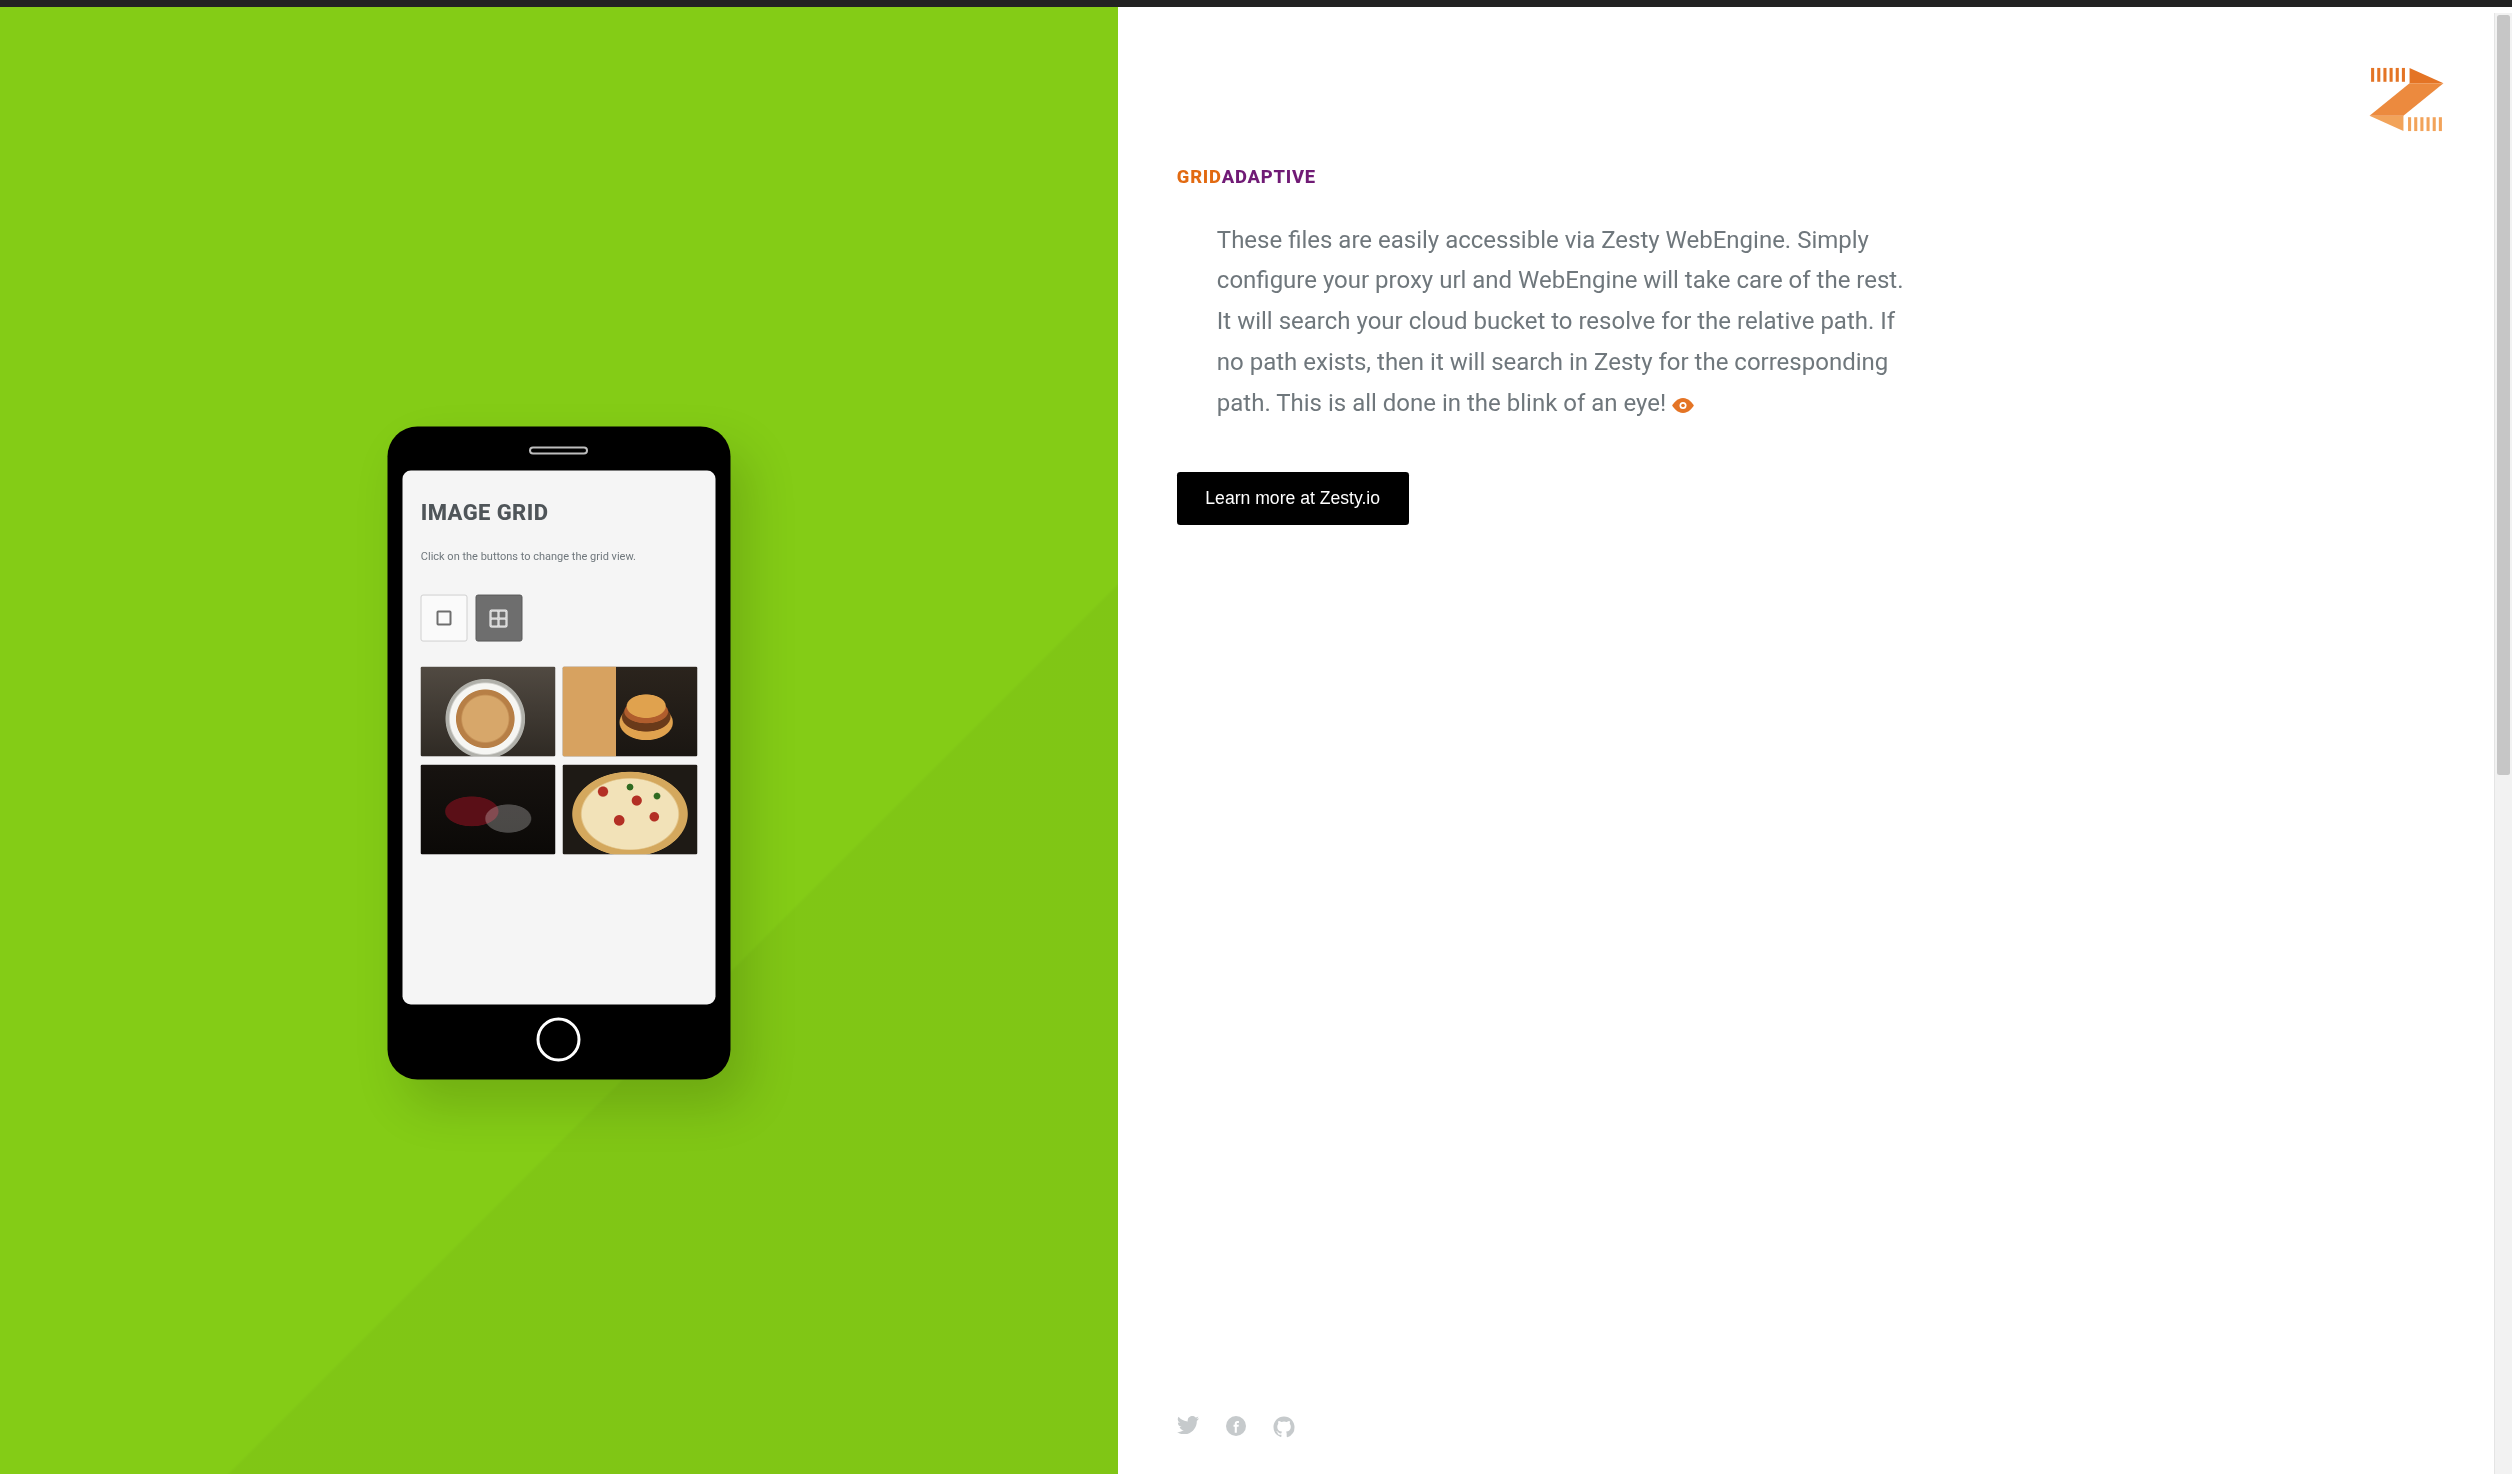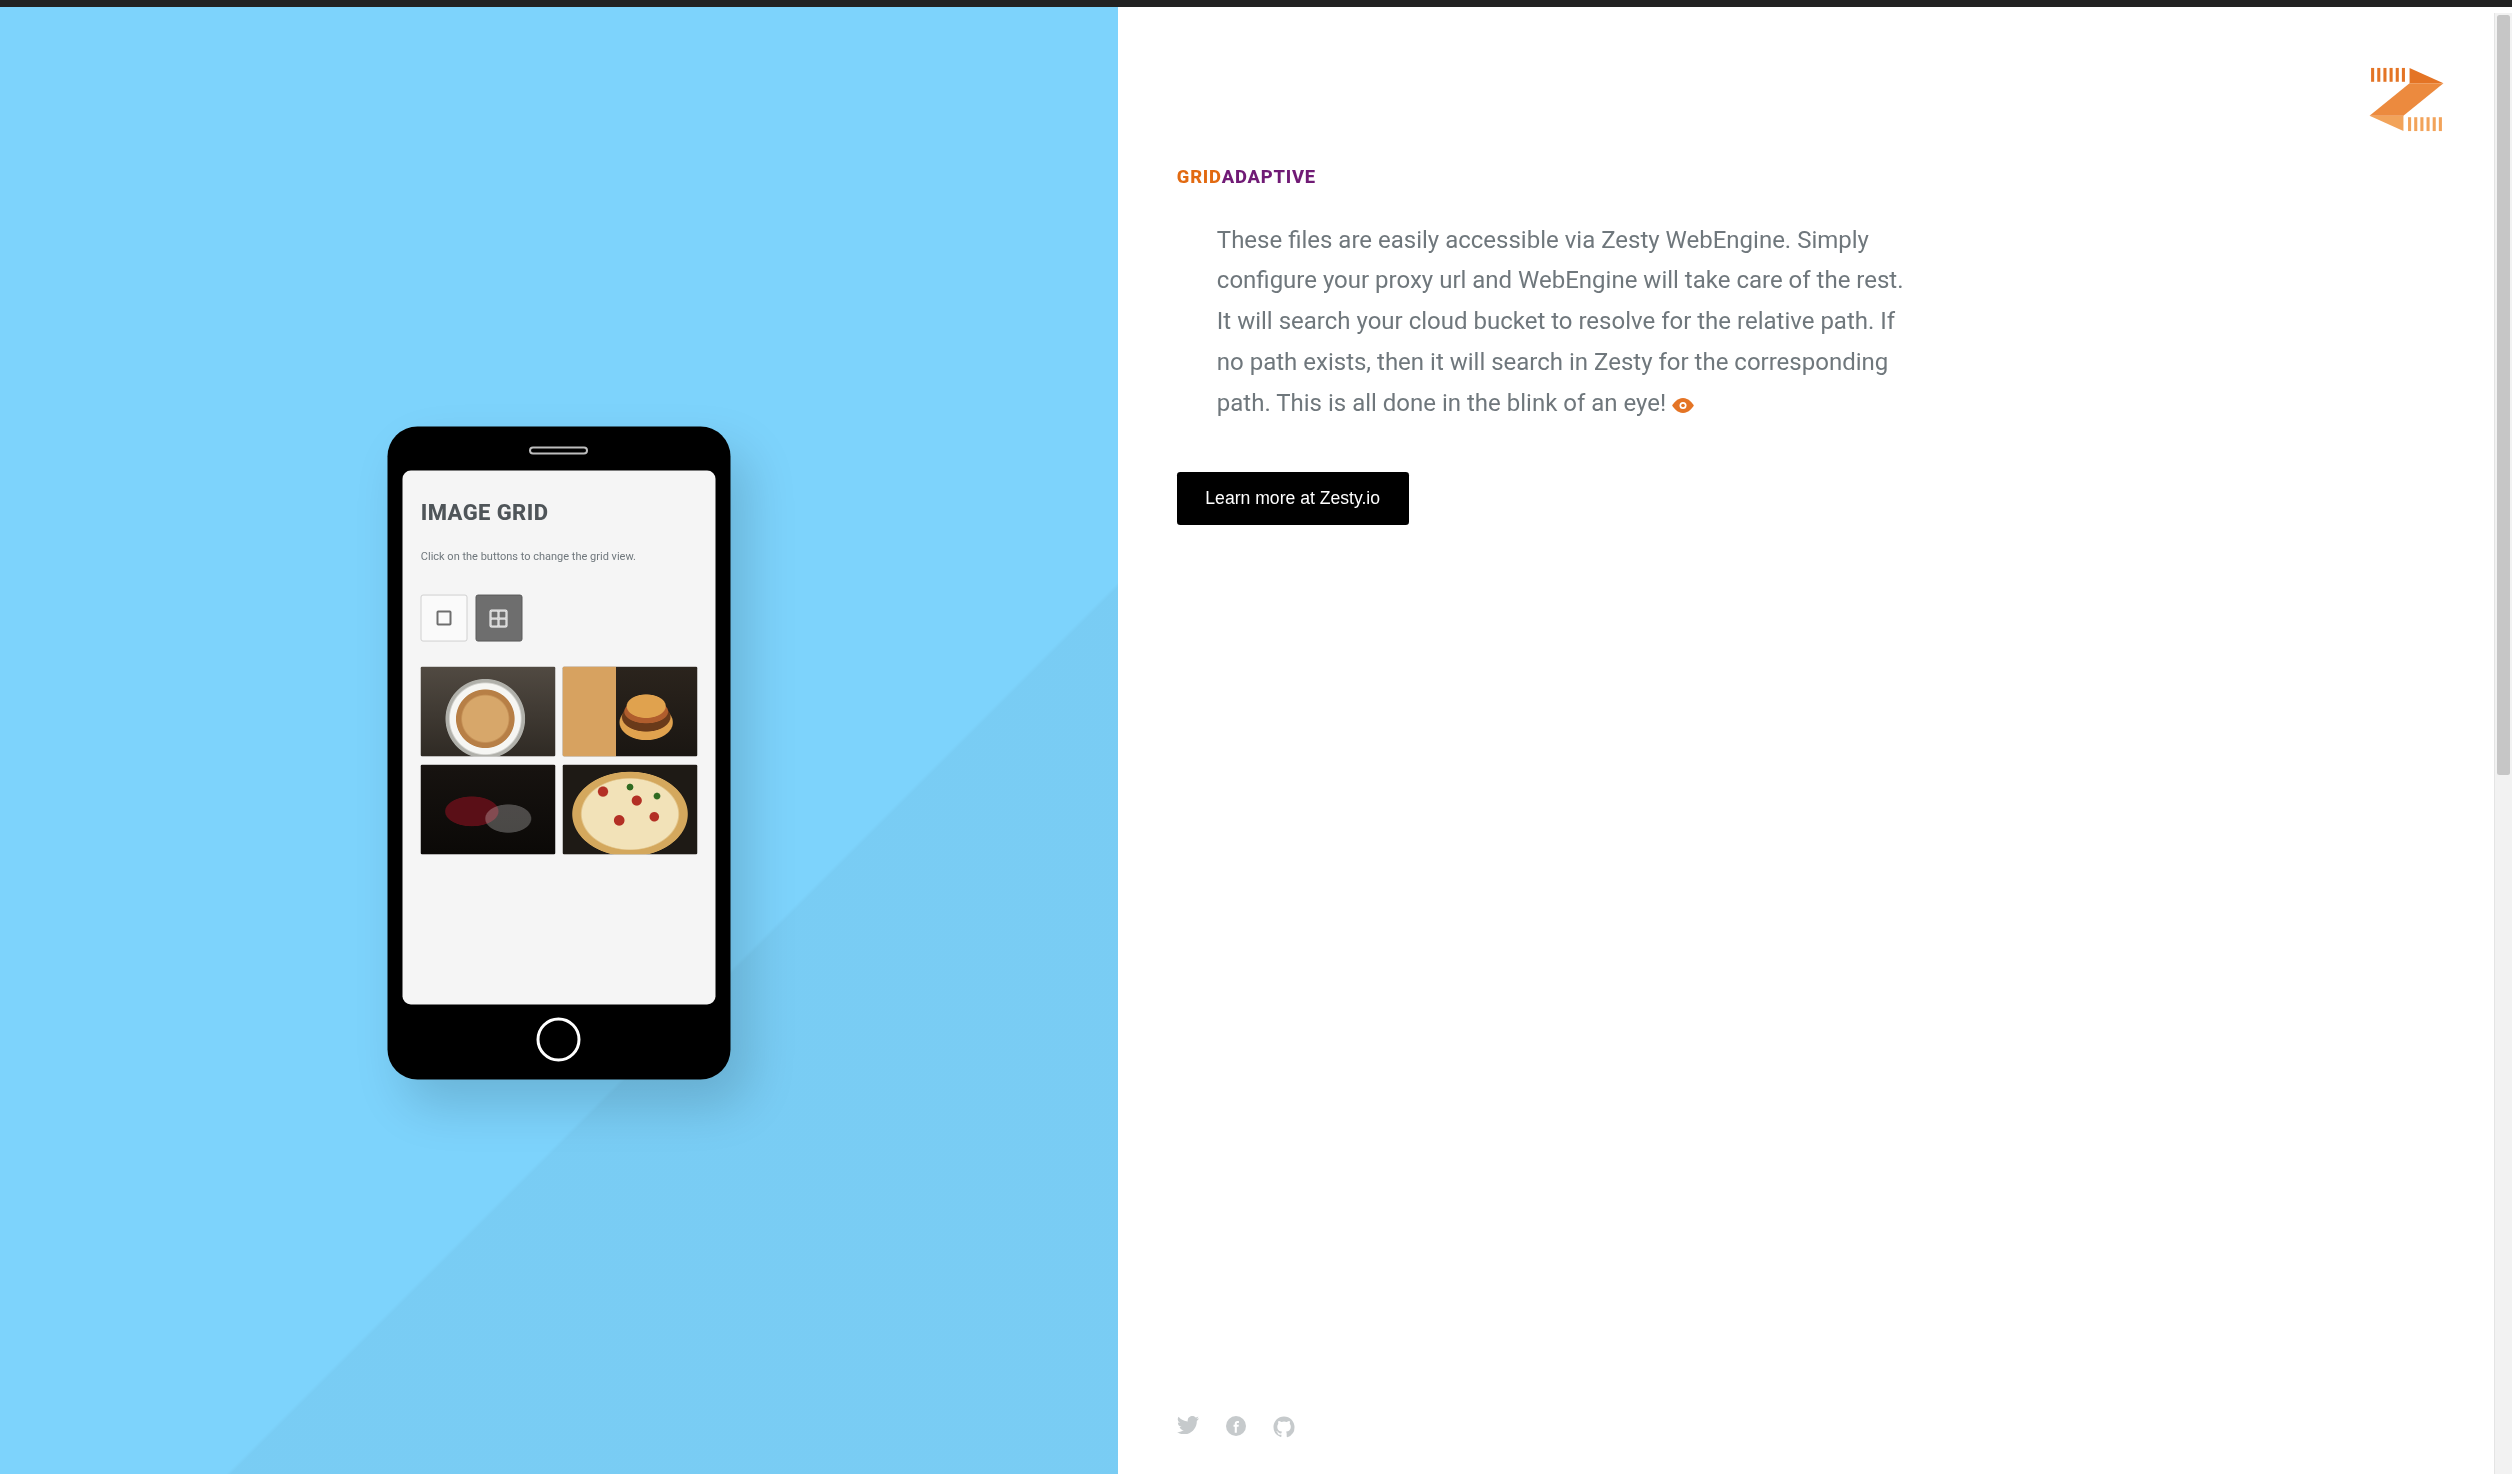--- a/index.html
+++ b/index.html
@@ -15,21 +15,21 @@
     background: #222;
   }
   .viewport {
     width: 100%;
     height: calc(100% - 6.7px);
     display: flex;
     position: relative;
   }
   .left-pane {
     width: 44.5%;
-    background: #7dd3fc;
+    background: #84cc16;
     position: relative;
     overflow: hidden;
   }
   .left-pane::before {
     content: "";
     position: absolute;
     left: -40%;
     top: -30%;
     width: 200%;
     height: 200%;

